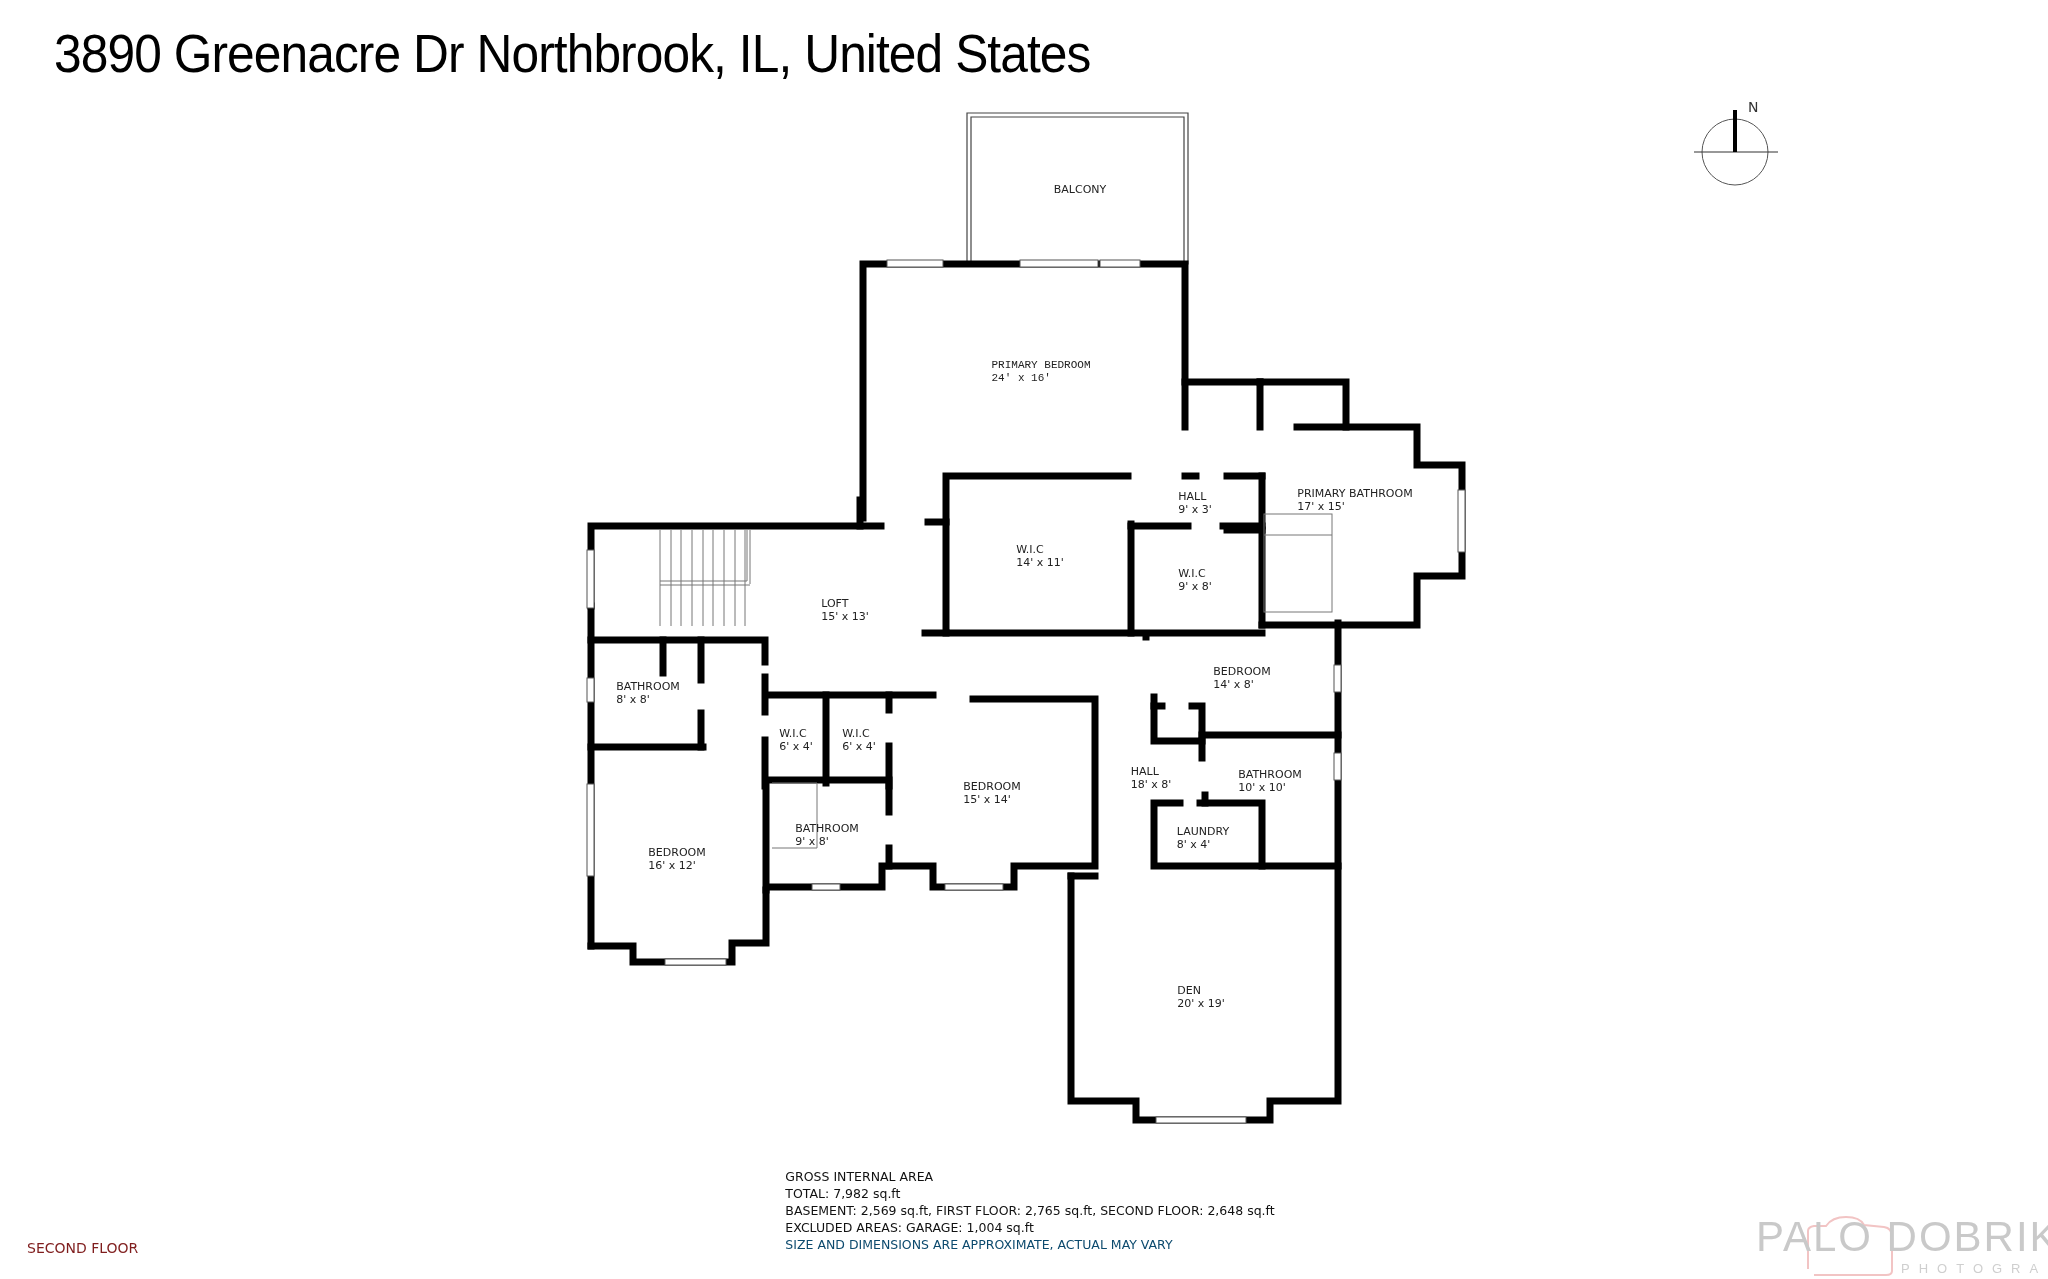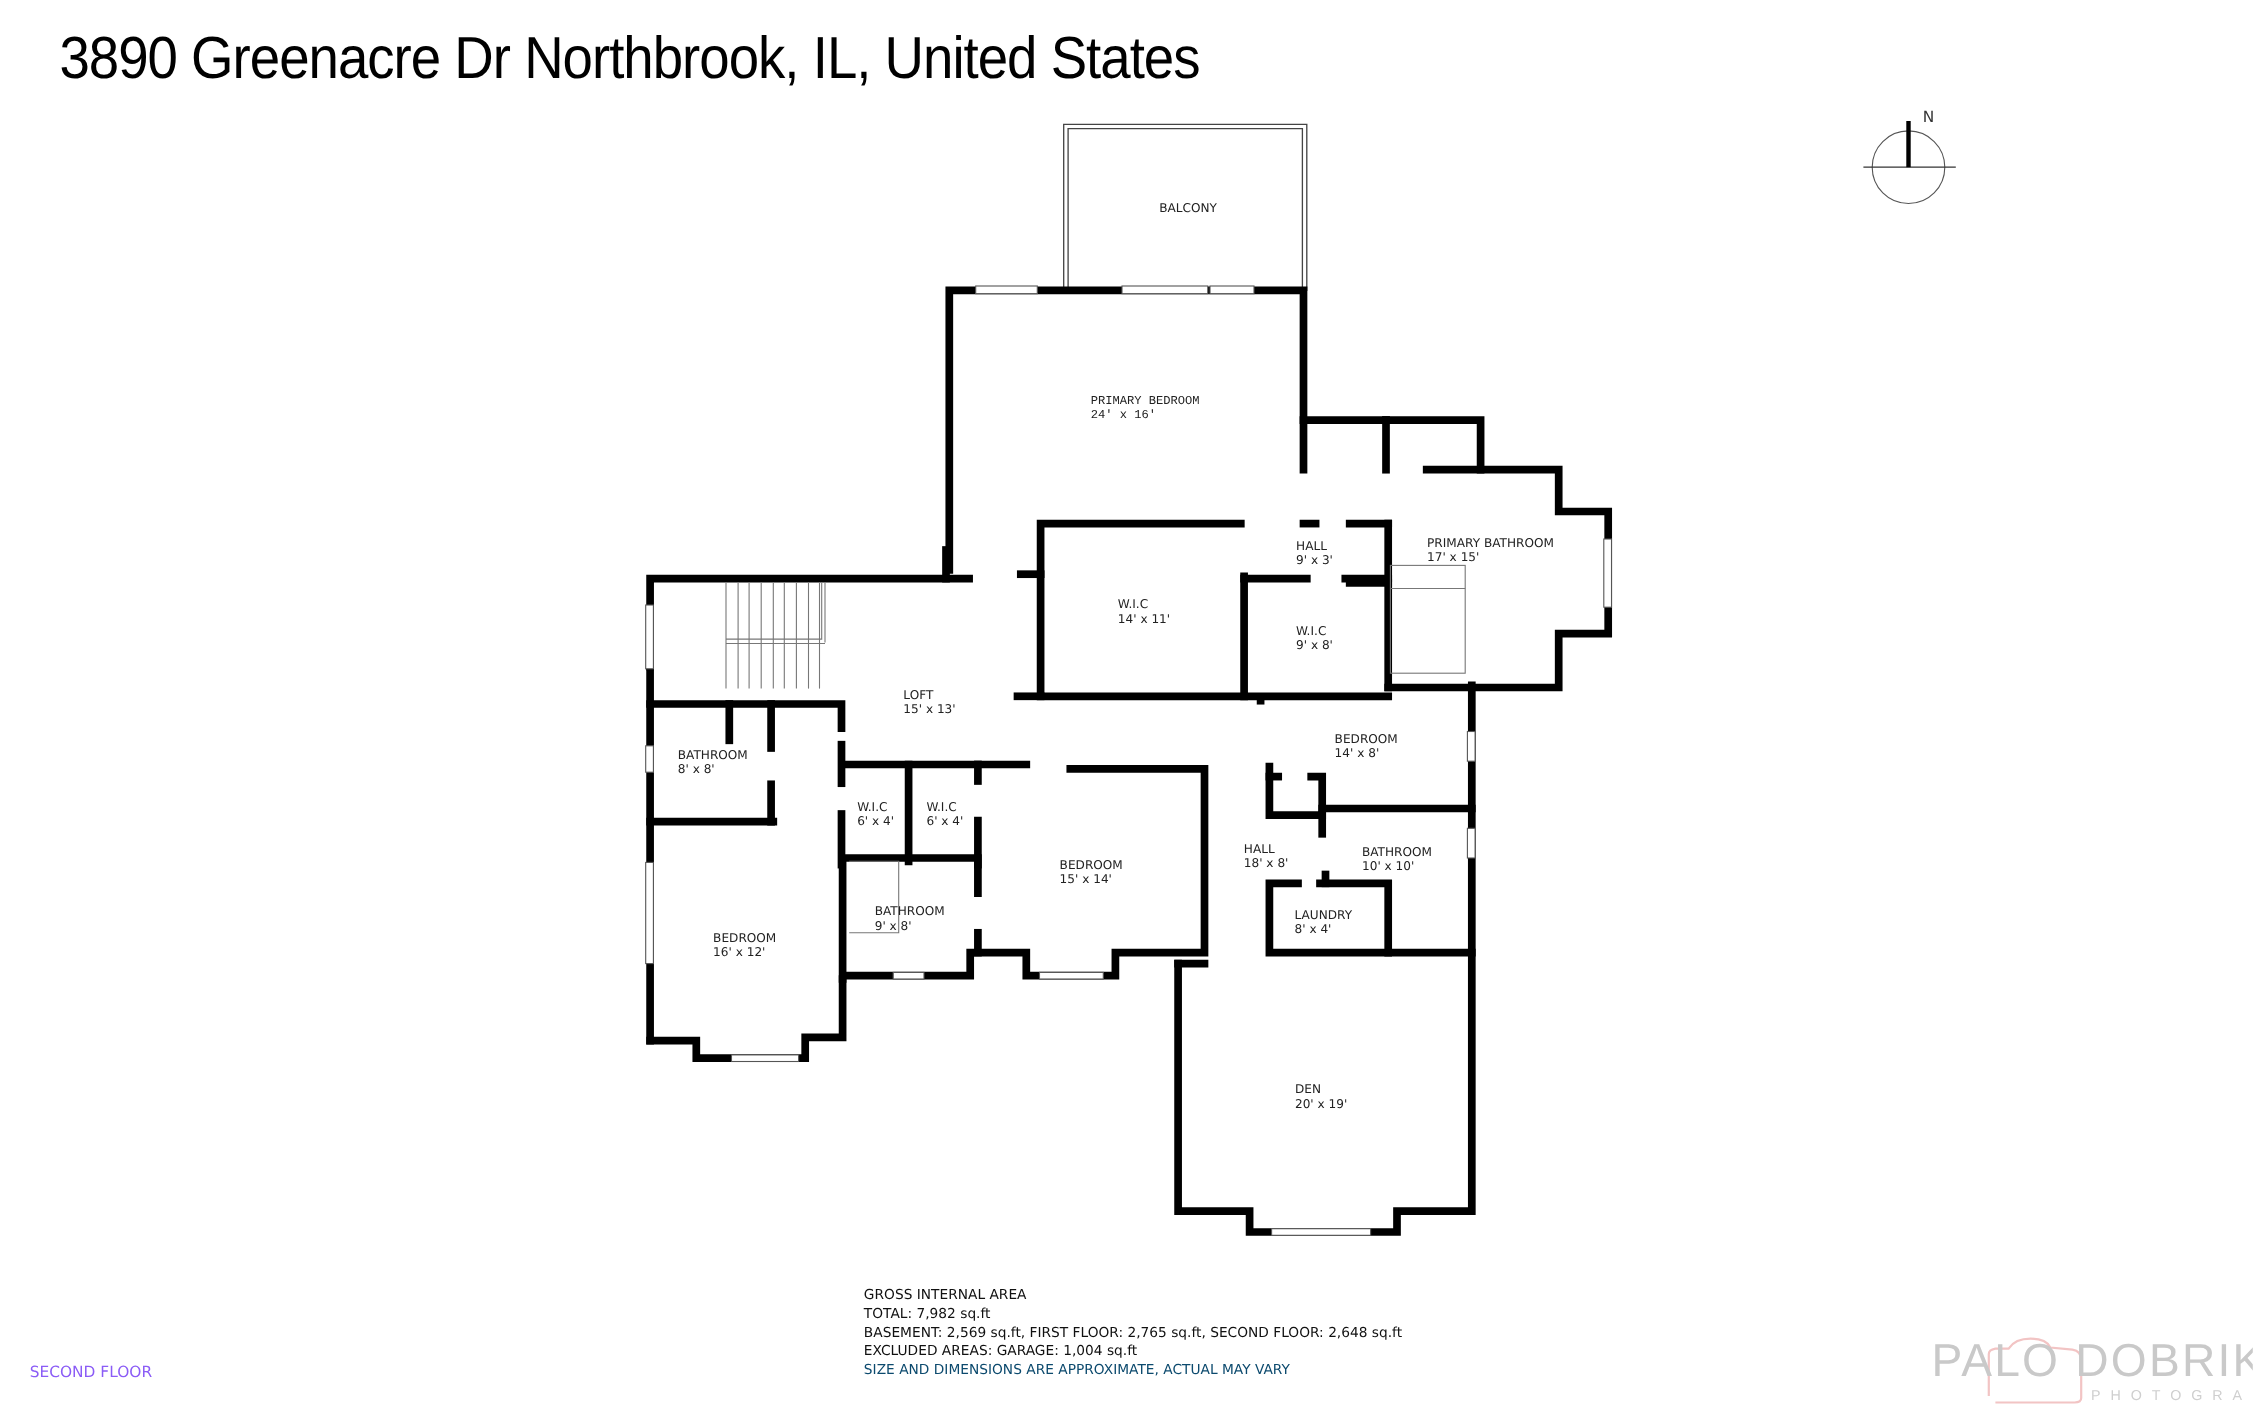--- a/index.html
+++ b/index.html
@@ -2,21 +2,21 @@
 <html><head>
 <meta charset="utf-8">
 <style>
   html, body { margin:0; padding:0; background:#ffffff; }
   body { width:2048px; height:1279px; position:relative; overflow:hidden; font-family:"DejaVu Sans", sans-serif; }
   .title { position:absolute; left:54px; top:22px; font-family:"Liberation Sans", sans-serif; font-size:54px; color:#000; letter-spacing:-1px; transform:scaleX(0.92); transform-origin:left top; white-space:nowrap; }
   svg.plan { position:absolute; left:0; top:0; }
   .room-label { position:absolute; font-family:"DejaVu Sans", sans-serif; font-size:11px; color:#222; text-align:left; line-height:13px; transform:translateX(-50%); white-space:nowrap; }
   .footer { position:absolute; left:1030px; top:1168px; transform:translateX(-50%); text-align:left; font-family:"DejaVu Sans", sans-serif; font-size:12.5px; line-height:17px; color:#111; white-space:nowrap; }
   .footer .disclaimer { color:#0c4a6e; }
-  .floor-name { position:absolute; left:27px; top:1240px; font-family:"DejaVu Sans", sans-serif; font-size:14px; color:#8b5cf6; }
+  .floor-name { position:absolute; left:27px; top:1240px; font-family:"DejaVu Sans", sans-serif; font-size:14px; color:#7f1d1d; }
   .compass-n { position:absolute; left:1748px; top:99px; font-family:"DejaVu Sans", sans-serif; font-size:14px; color:#333; }
   .logo { position:absolute; left:1756px; top:1213px; width:290px; height:66px; }
   .logo .brand { position:absolute; left:0; top:0; font-family:"Liberation Sans", sans-serif; font-size:42px; color:#c9c9c9; letter-spacing:2px; white-space:nowrap; }
   .logo .sub { position:absolute; left:145px; top:48px; font-family:"Liberation Sans", sans-serif; font-size:13px; color:#cfcfcf; letter-spacing:9px; white-space:nowrap; }
 </style>
 </head>
 <body>
 
 <div class="title">3890 Greenacre Dr Northbrook, IL, United States</div>
 
@@ -146,21 +146,21 @@
   <div>9' x 3'</div>
 </div>
 <div class="room-label" style="left:1040px;top:543px;">
   <div>W.I.C</div>
   <div>14' x 11'</div>
 </div>
 <div class="room-label" style="left:1195px;top:567px;">
   <div>W.I.C</div>
   <div>9' x 8'</div>
 </div>
-<div class="room-label" style="left:845px;top:597px;margin-top:28px;">
+<div class="room-label" style="left:845px;top:597px;">
   <div>LOFT</div>
   <div>15' x 13'</div>
 </div>
 <div class="room-label" style="left:648px;top:680px;">
   <div>BATHROOM</div>
   <div>8' x 8'</div>
 </div>
 <div class="room-label" style="left:796px;top:727px;">
   <div>W.I.C</div>
   <div>6' x 4'</div>

